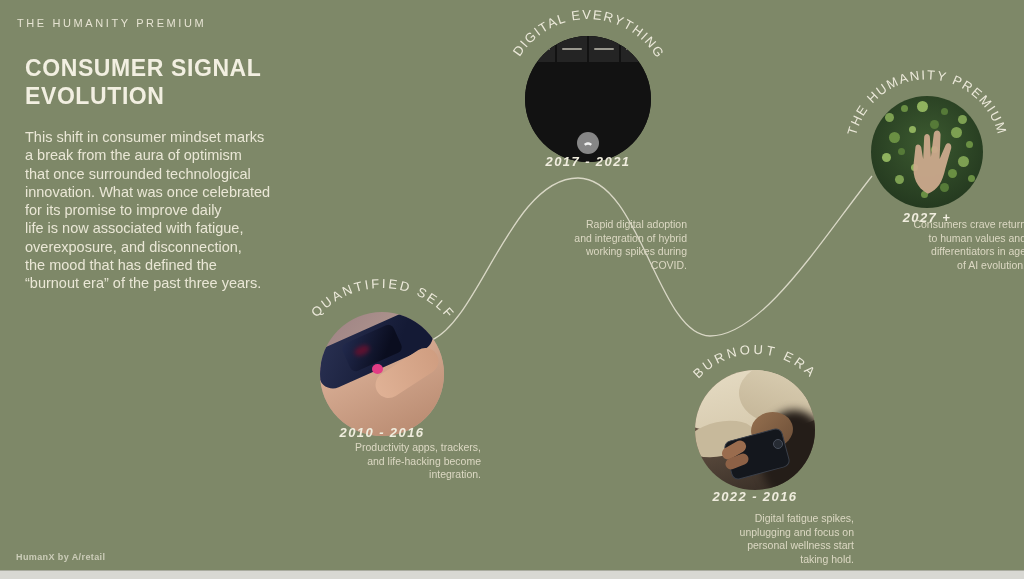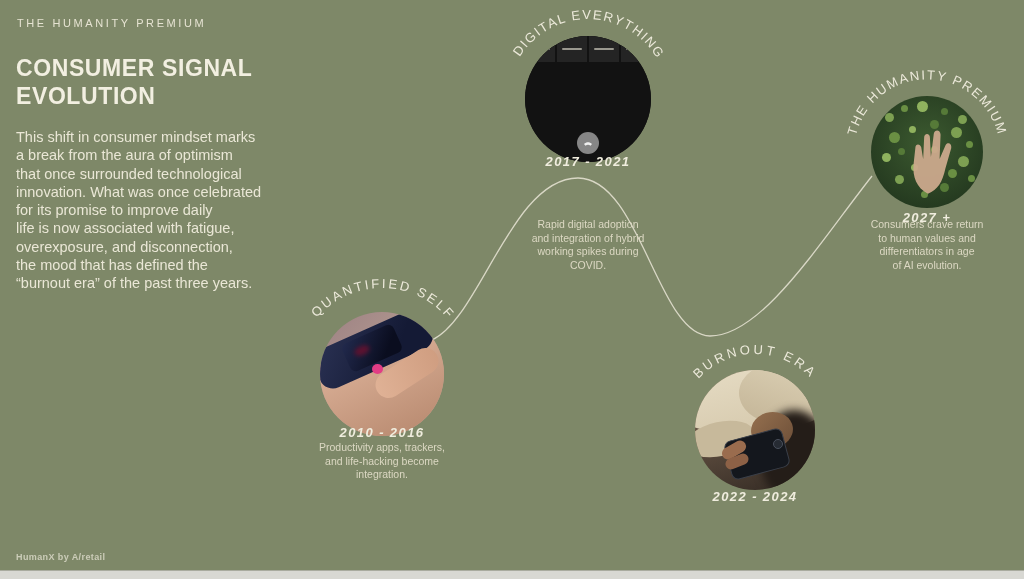--- a/index.html
+++ b/index.html
@@ -2,21 +2,21 @@
 <html><head>
 <meta charset="utf-8">
 <style>
   html,body{margin:0;padding:0;background:#555;}
   .stage{
     position:relative;width:1024px;height:579px;overflow:hidden;
     background:#7e8868;
     font-family:"Liberation Sans", sans-serif;
     -webkit-font-smoothing:antialiased;
   }
-  .pre{white-space:pre-line;}
+  .pre{white-space:pre-line;margin-left:9px;}
 
   
   .eyebrow{
     position:absolute;left:17px;top:17px;
     font-size:11px;letter-spacing:2.6px;font-weight:500;
     color:#e6e3d2;
   }
   .title{
     position:absolute;left:16px;top:54px;
     font-size:23px;font-weight:700;letter-spacing:.6px;line-height:1.22;
@@ -47,21 +47,21 @@
   .photo{
     position:absolute;border-radius:50%;overflow:hidden;z-index:2;
   }
   .photo *{position:absolute;}
   .m-date{
     position:absolute;z-index:2;width:170px;text-align:center;
     font-size:13px;font-weight:700;font-style:italic;letter-spacing:1.4px;
     color:#f0edde;
   }
   .m-caption{
-    position:absolute;z-index:2;width:180px;text-align:center;
+    position:absolute;z-index:2;width:180px;text-align:right;
     font-size:10.5px;line-height:13.5px;color:#dcd8c3;
   }
 
   
   .p1{background:linear-gradient(135deg,#9b8083 0%,#b2988f 45%,#c2a190 100%);}
   .p1 .arm{width:170px;height:100px;left:-24px;top:34px;border-radius:50px;
     background:linear-gradient(170deg,#d6ab92 20%,#bb8d73 85%);transform:rotate(-16deg);}
   .p1 .band{width:122px;height:42px;left:-8px;top:16px;border-radius:14px;
     background:linear-gradient(135deg,#2b3254 0%,#141a35 70%);transform:rotate(-24deg);}
   .p1 .screen{width:56px;height:30px;left:24px;top:21px;border-radius:6px;
@@ -220,21 +220,25 @@
     <div class="duvet1"></div>
     <div class="duvet2"></div>
     <div class="fold"></div>
     <div class="shadowside"></div>
     <div class="face"></div>
     <div class="phone"></div>
     <div class="cam"></div>
     <div class="finger1"></div>
     <div class="finger2"></div>
   </div>
-  <div class="m-date" style="left:670px;top:489px">2022 - 2024</div>
+  <div class="m-date" style="left:670px;top:489px">2022 - 2016</div>
+  <div class="m-caption pre" style="left:665px;top:512px">Digital fatigue spikes,
+unplugging and focus on
+personal wellness start
+taking hold.</div>
 
   <svg class="arc-svg" style="left:807px;top:32px" width="240" height="240" viewBox="0 0 240 240">
     <path id="arcM4" d="M47.2,114.9 A73,73 0 0 1 192.8,114.9" fill="none"></path>
     <text text-anchor="middle" style="letter-spacing:1.7px">
       <textPath href="#arcM4" startOffset="50%">THE HUMANITY PREMIUM</textPath>
     </text>
   </svg>
   <div class="photo p4" style="left:871px;top:96px;width:112px;height:112px">
     <div class="leaves"></div>
     <svg class="hand-svg" width="58" height="78" viewBox="0 0 60 80">

